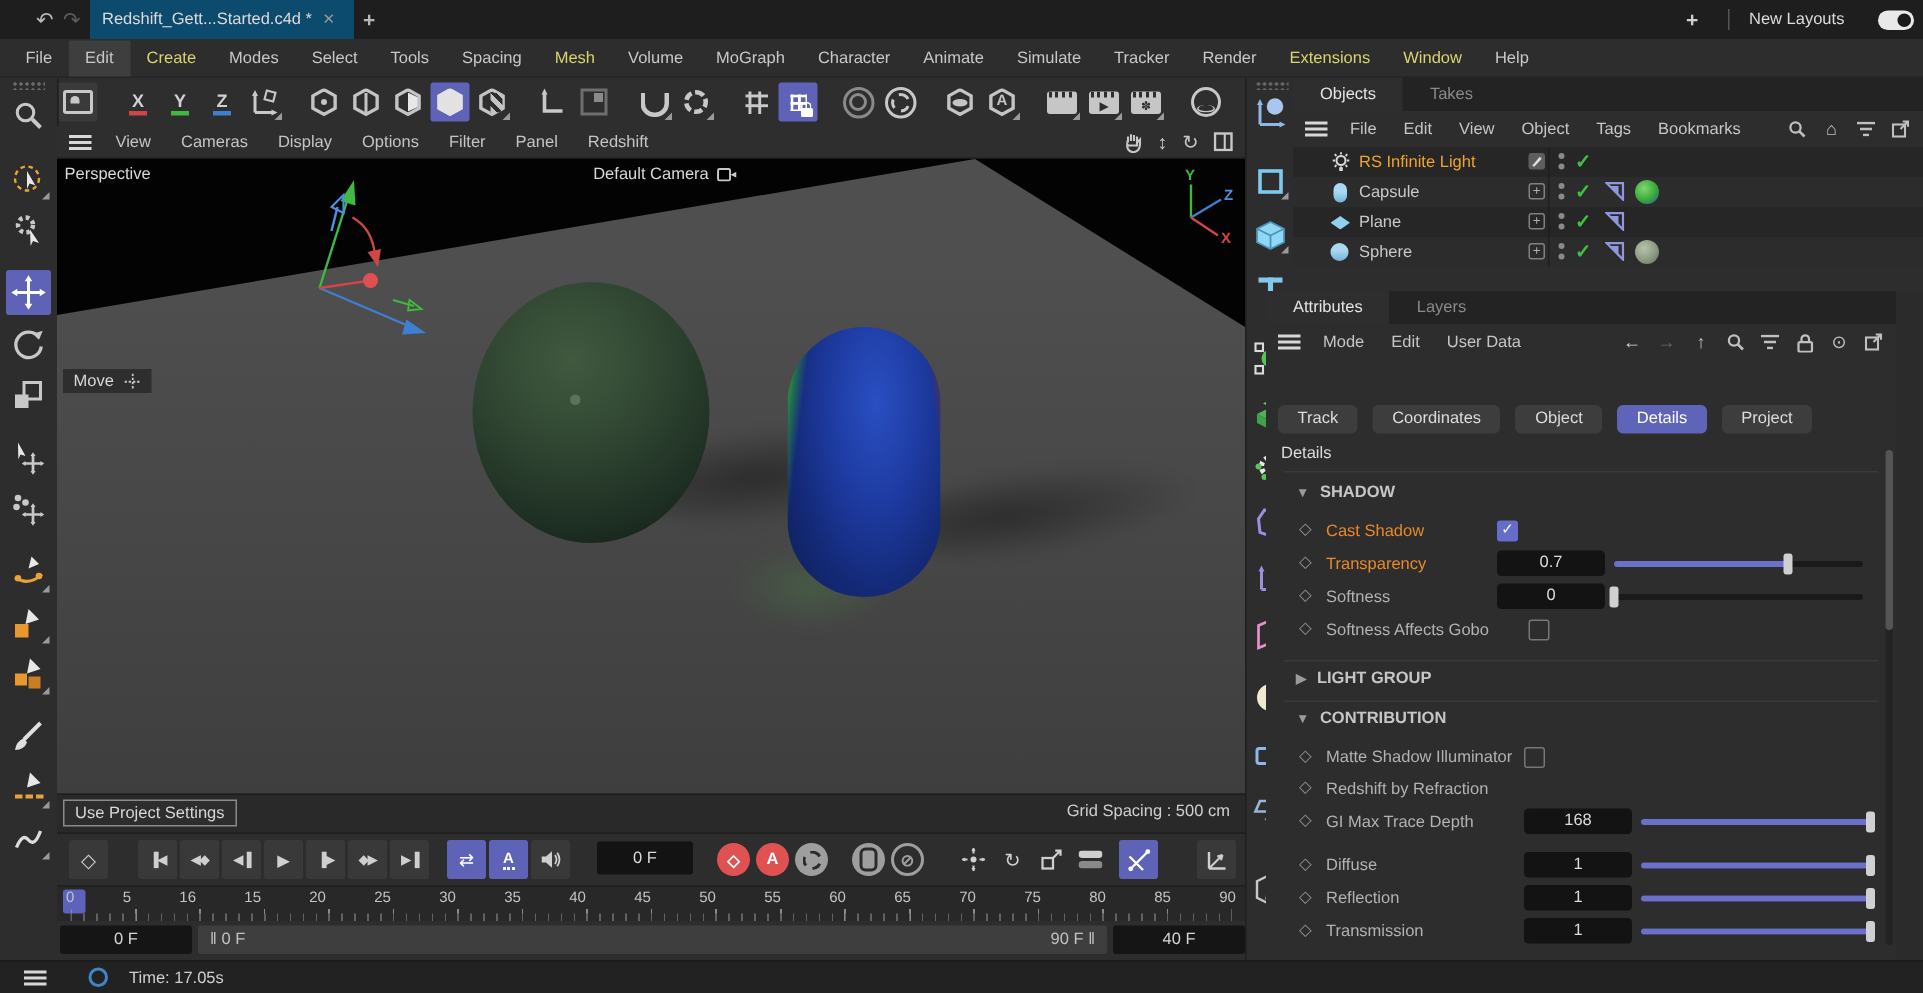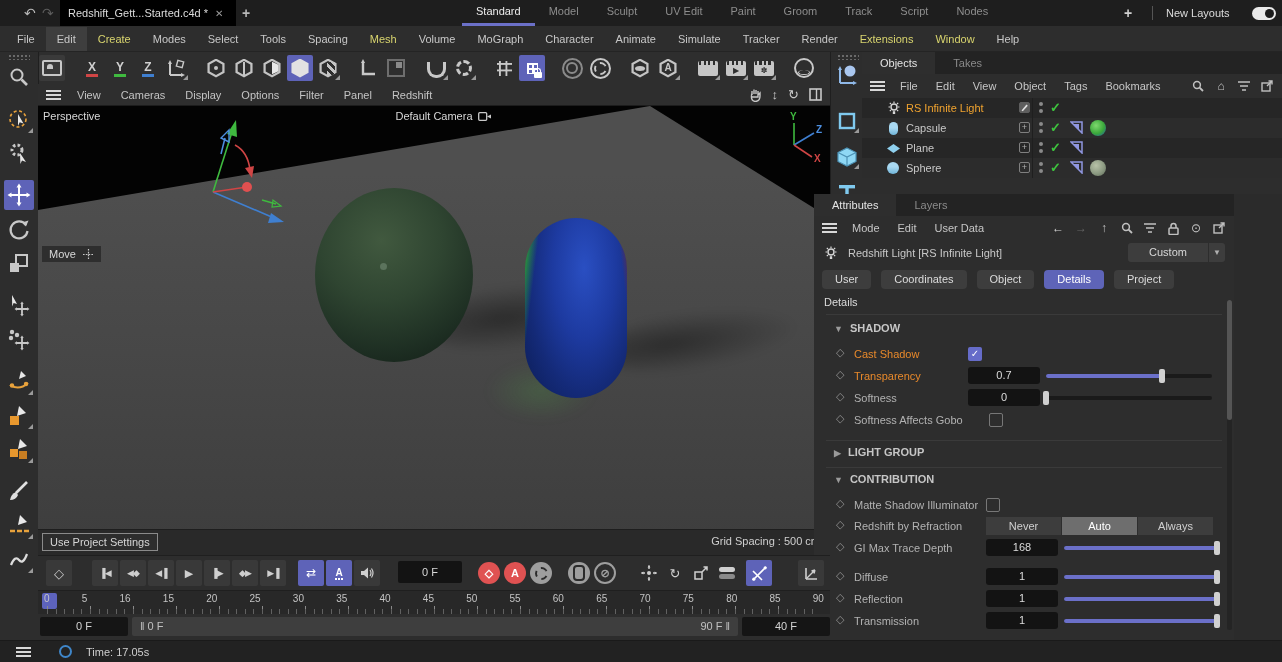--- a/index.html
+++ b/index.html
@@ -1,21 +1,21 @@
 <!DOCTYPE html>
 <html><head>
 <meta charset="utf-8">
 <style>
   html,body{margin:0;padding:0;background:#141414;font-family:"Liberation Sans",sans-serif;}
   #app{position:relative;width:1282px;height:662px;background:#2b2b2b;overflow:hidden;color:#c8c8c8;font-size:11px;cursor:default;}
   .abs{position:absolute;}
   
   #titlebar{left:0;top:0;width:1282px;height:26px;background:#1e1e1e;}
   .tbtn{color:#b8b8b8;font-size:14px;line-height:26px;}
-  #doc-tab{left:60px;top:0;width:176px;height:26px;background:#000000;display:flex;align-items:center;padding:0 8px;box-sizing:border-box;}
+  #doc-tab{left:60px;top:0;width:176px;height:26px;background:#0c4a6e;display:flex;align-items:center;padding:0 8px;box-sizing:border-box;}
   #doc-tab .t{color:#dcdcdc;white-space:nowrap;overflow:hidden;}
   #layout-tabs{left:462px;top:0;height:26px;display:flex;}
   .lt{padding:0 14px;line-height:23px;color:#8d8d8d;border-bottom:3px solid transparent;white-space:nowrap;}
   .lt.active{color:#ececec;border-bottom:3px solid #6b70c8;}
   #toggle{left:1252px;top:7px;width:24px;height:13px;background:#e9e9e9;border-radius:7px;}
   #toggle::after{content:'';position:absolute;right:2px;top:2px;width:9px;height:9px;border-radius:50%;background:#1b1b1b;}
   
   #menubar{left:0;top:26px;width:1282px;height:26px;background:#2d2d2d;display:flex;align-items:center;padding-left:6px;box-sizing:border-box;border-bottom:1px solid #242424;}
   .mi{padding:0 11px;line-height:24px;color:#c8c8c8;white-space:nowrap;}
   .mi.yellow{color:#d8d46e;}
@@ -74,21 +74,21 @@
   .orow.alt{background:#2c2c2c;}
   .orow.dark{background:#262626;}
   .oname{position:absolute;left:44px;line-height:20px;color:#c8c8c8;white-space:nowrap;}
   .oname.sel{color:#f0a32f;}
   .osq{position:absolute;left:157px;top:4px;width:11px;height:11px;border:1px solid #808080;border-radius:2px;box-sizing:border-box;color:#b0b0b0;font-size:9px;line-height:9px;text-align:center;}
   .odots{position:absolute;left:177px;top:4px;width:4px;height:4px;border-radius:50%;background:#8a8a8a;box-shadow:0 7px 0 #8a8a8a;}
   .ochk{position:absolute;left:188px;top:0;color:#3ec23e;font-size:13px;font-weight:bold;line-height:20px;}
   .ball{position:absolute;left:228px;top:2px;width:16px;height:16px;border-radius:50%;}
   .treeline{position:absolute;background:#5a5a5a;}
   
-  #attr-panel{left:814px;top:194px;width:420px;height:468px;background:#2d2d2d;}
+  #attr-panel{left:844px;top:194px;width:420px;height:468px;background:#2d2d2d;}
   .chip{padding:3px 13px;background:#3d3d3d;border-radius:4px;color:#dcdcdc;margin-right:10px;line-height:13px;}
   .chip.active{background:#5e64b8;color:#fff;}
   .ghead{position:absolute;left:20px;font-weight:bold;color:#c6c6c6;}
   .garr{color:#9a9a9a;font-size:9px;margin-right:7px;}
   .arow{position:absolute;left:0;width:420px;height:22px;}
   .dia{position:absolute;left:22px;top:3px;color:#8f8f8f;font-size:11px;}
   .alabel{position:absolute;left:40px;line-height:22px;color:#b2b2b2;white-space:nowrap;}
   .alabel.orange{color:#e8892b;}
   .cb{position:absolute;top:4px;width:14px;height:14px;background:#666cc9;border-radius:2px;color:#fff;font-size:10px;line-height:14px;text-align:center;box-sizing:border-box;}
   .cb.un{background:#2d2d2d;border:1px solid #777;color:transparent;}
@@ -129,31 +129,20 @@
 <div id="app">
 
   <div class="abs" id="titlebar">
     <span class="abs tbtn" style="left:24px">↶</span>
     <span class="abs tbtn" style="left:42px;color:#5c5c5c">↷</span>
     <div class="abs" id="doc-tab">
       <span class="t">Redshift_Gett...Started.c4d *</span>
       <span style="margin-left:7px;color:#9a9a9a;font-size:10px">✕</span>
     </div>
     <span class="abs tbtn" style="left:242px;font-weight:bold">+</span>
-    <div class="abs" id="layout-tabs">
-        <span class="lt active">Standard</span>
-        <span class="lt">Model</span>
-        <span class="lt">Sculpt</span>
-        <span class="lt">UV Edit</span>
-        <span class="lt">Paint</span>
-        <span class="lt">Groom</span>
-        <span class="lt">Track</span>
-        <span class="lt">Script</span>
-        <span class="lt">Nodes</span>
-      </div>
     <span class="abs tbtn" style="left:1124px;font-weight:bold;color:#d0d0d0">+</span>
     <div class="abs" style="left:1152px;top:6px;width:1px;height:14px;background:#555"></div>
     <span class="abs" style="left:1166px;line-height:26px;color:#dcdcdc">New Layouts</span>
     <div class="abs" id="toggle"></div>
   </div>
 
   <div class="abs" id="menubar">
       <span class="mi">File</span>
       <span class="mi boxed">Edit</span>
       <span class="mi yellow">Create</span>
@@ -722,35 +711,23 @@
         <span class="micon">⊙</span>
         <span class="micon">
             <svg width="12" height="12" viewBox="0 0 12 12">
               <rect x="1" y="3" width="8" height="8" fill="none" stroke="#c0c0c0" stroke-width="1.4"></rect>
               <path d="M6 6 L11 1 M7.5 1 L11 1 L11 4.5" stroke="#c0c0c0" stroke-width="1.4" fill="none"></path>
             </svg>
           </span>
       </span>
     </div>
 
-    <div class="abs" style="left:0;top:46px;width:420px;height:26px">
-      <span style="position:absolute;left:10px;top:6px">
-          <svg width="14" height="14" viewBox="0 0 14 14">
-            <circle cx="7" cy="6" r="3" fill="none" stroke="#d8d8d8" stroke-width="1.4"></circle>
-            <path d="M7 0.5 L7 2 M7 10 L7 11.5 M1.5 6 L3 6 M11 6 L12.5 6 M2.8 1.8 L4 3 M10 9 L11.2 10.2 M11.2 1.8 L10 3 M4 9 L2.8 10.2" stroke="#d8d8d8" stroke-width="1.2"></path>
-            <rect x="5.8" y="10.5" width="2.4" height="2.5" fill="#d8d8d8"></rect>
-          </svg>
-        </span>
-      <span style="position:absolute;left:34px;line-height:26px;color:#c8c8c8">Redshift Light [RS Infinite Light]</span>
-      <span style="position:absolute;left:314px;top:3px;width:80px;height:19px;background:#3d3d3d;border-radius:3px 0 0 3px;text-align:center;line-height:19px;color:#d8d8d8">Custom</span>
-      <span style="position:absolute;left:395px;top:3px;width:16px;height:19px;background:#3d3d3d;border-radius:0 3px 3px 0;text-align:center;line-height:19px;color:#b0b0b0;font-size:8px">▼</span>
-    </div>
 
     <div class="abs" style="left:8px;top:76px;display:flex">
-        <span class="chip">User</span>
+        <span class="chip">Track</span>
         <span class="chip">Coordinates</span>
         <span class="chip">Object</span>
         <span class="chip active">Details</span>
         <span class="chip">Project</span>
       </div>
 
     <span class="abs" style="left:10px;top:102px;color:#dcdcdc">Details</span>
     <div class="hline" style="top:120px"></div>
 
     <div class="ghead" style="top:128px"><span class="garr">▼</span><span>SHADOW</span></div>
@@ -793,25 +770,20 @@
     <div class="ghead" style="top:279px"><span class="garr">▼</span><span>CONTRIBUTION</span></div>
 
     <div class="arow" style="top:300px">
       <span class="dia">◇</span>
       <span class="alabel">Matte Shadow Illuminator</span>
       <span class="cb un c-ctl"></span>
     </div>
     <div class="arow" style="top:321px">
       <span class="dia">◇</span>
       <span class="alabel">Redshift by Refraction</span>
-      <span class="seg">
-        <span>Never</span>
-        <span class="active">Auto</span>
-        <span>Always</span>
-      </span>
     </div>
     <div class="arow" style="top:343px">
       <span class="dia">◇</span>
       <span class="alabel">GI Max Trace Depth</span>
       <span class="field c-ctl">168</span>
       <span class="slider c-sl">
           <span class="track"></span>
           <span class="fill" style="width: 100%;"></span>
           <span class="handle" style="left: calc(100% - 3px);"></span>
         </span>

